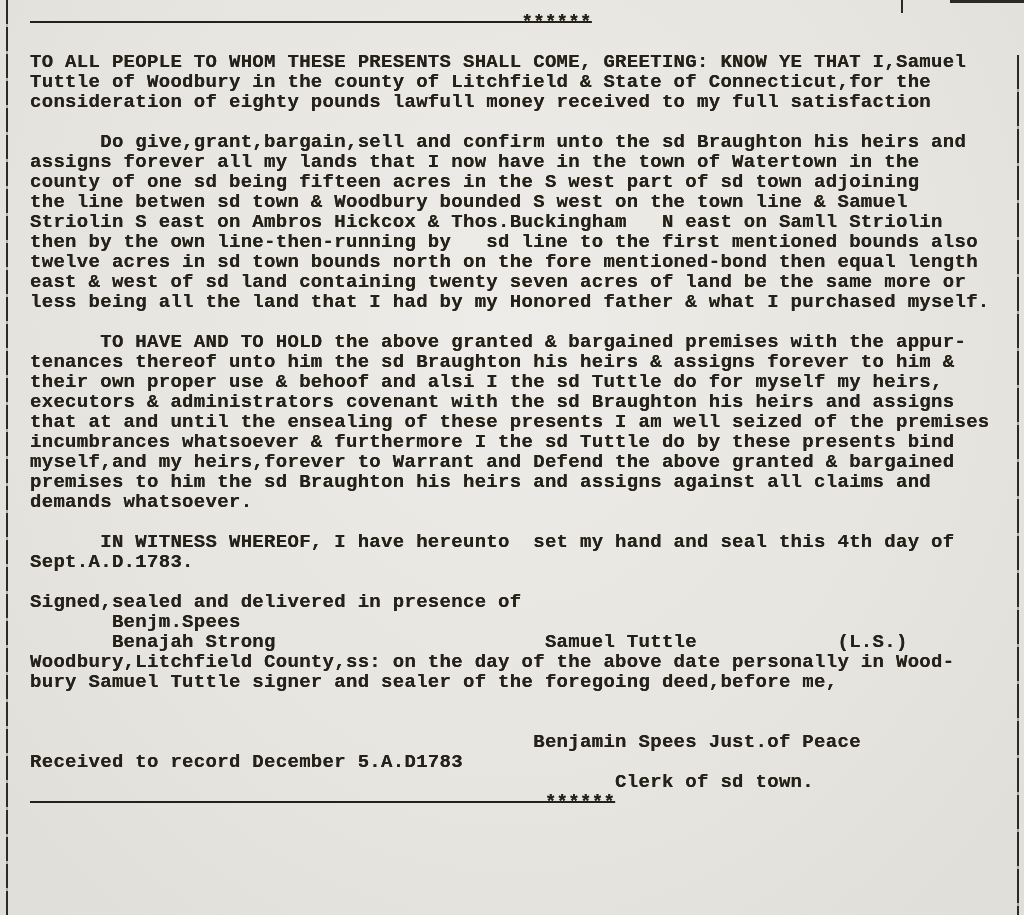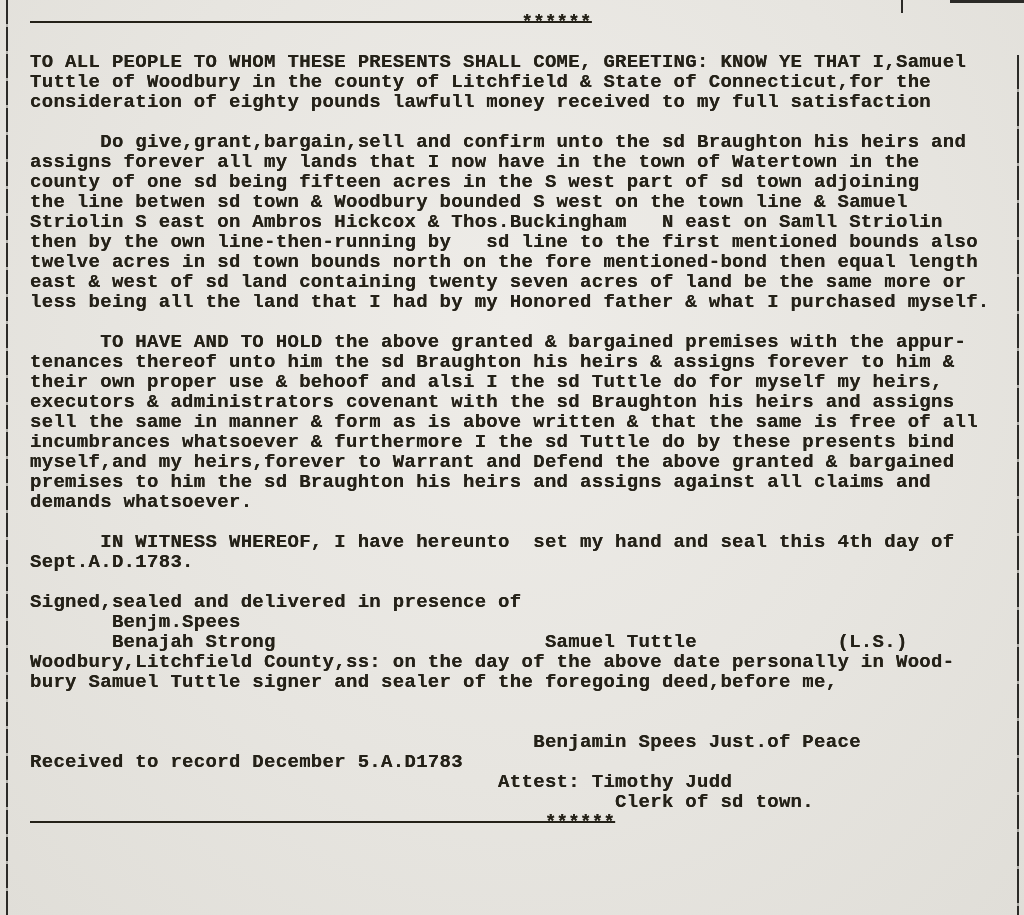--- a/index.html
+++ b/index.html
@@ -54,35 +54,34 @@
       <div class="line">Striolin S east on Ambros Hickcox &amp; Thos.Buckingham   N east on Samll Striolin</div>
       <div class="line">then by the own line-then-running by   sd line to the first mentioned bounds also</div>
       <div class="line">twelve acres in sd town bounds north on the fore mentioned-bond then equal length</div>
       <div class="line">east &amp; west of sd land containing twenty seven acres of land be the same more or</div>
       <div class="line">less being all the land that I had by my Honored father &amp; what I purchased myself.</div>
       <div class="line"> </div>
       <div class="line">      TO HAVE AND TO HOLD the above granted &amp; bargained premises with the appur-</div>
       <div class="line">tenances thereof unto him the sd Braughton his heirs &amp; assigns forever to him &amp;</div>
       <div class="line">their own proper use &amp; behoof and alsi I the sd Tuttle do for myself my heirs,</div>
       <div class="line">executors &amp; administrators covenant with the sd Braughton his heirs and assigns</div>
-      <div class="line">sell the same in manner &amp; form as is above written &amp; that the same is free of all</div>
+      <div class="line">that at and until the ensealing of these presents I am well seized of the premises</div>
       <div class="line">incumbrances whatsoever &amp; furthermore I the sd Tuttle do by these presents bind</div>
       <div class="line">myself,and my heirs,forever to Warrant and Defend the above granted &amp; bargained</div>
       <div class="line">premises to him the sd Braughton his heirs and assigns against all claims and</div>
       <div class="line">demands whatsoever.</div>
       <div class="line"> </div>
       <div class="line">      IN WITNESS WHEREOF, I have hereunto  set my hand and seal this 4th day of</div>
       <div class="line">Sept.A.D.1783.</div>
       <div class="line"> </div>
       <div class="line">Signed,sealed and delivered in presence of</div>
       <div class="line">       Benjm.Spees</div>
       <div class="line">       Benajah Strong                       Samuel Tuttle            (L.S.)</div>
       <div class="line">Woodbury,Litchfield County,ss: on the day of the above date personally in Wood-</div>
       <div class="line">bury Samuel Tuttle signer and sealer of the foregoing deed,before me,</div>
       <div class="line"> </div>
       <div class="line"> </div>
       <div class="line">                                           Benjamin Spees Just.of Peace</div>
       <div class="line">Received to record December 5.A.D1783</div>
-      <div class="line">                                        Attest: Timothy Judd</div>
       <div class="line">                                                  Clerk of sd town.</div>
       <div class="line strike">                                            ******</div>
     </div>
 </div>
 
 </body></html>

